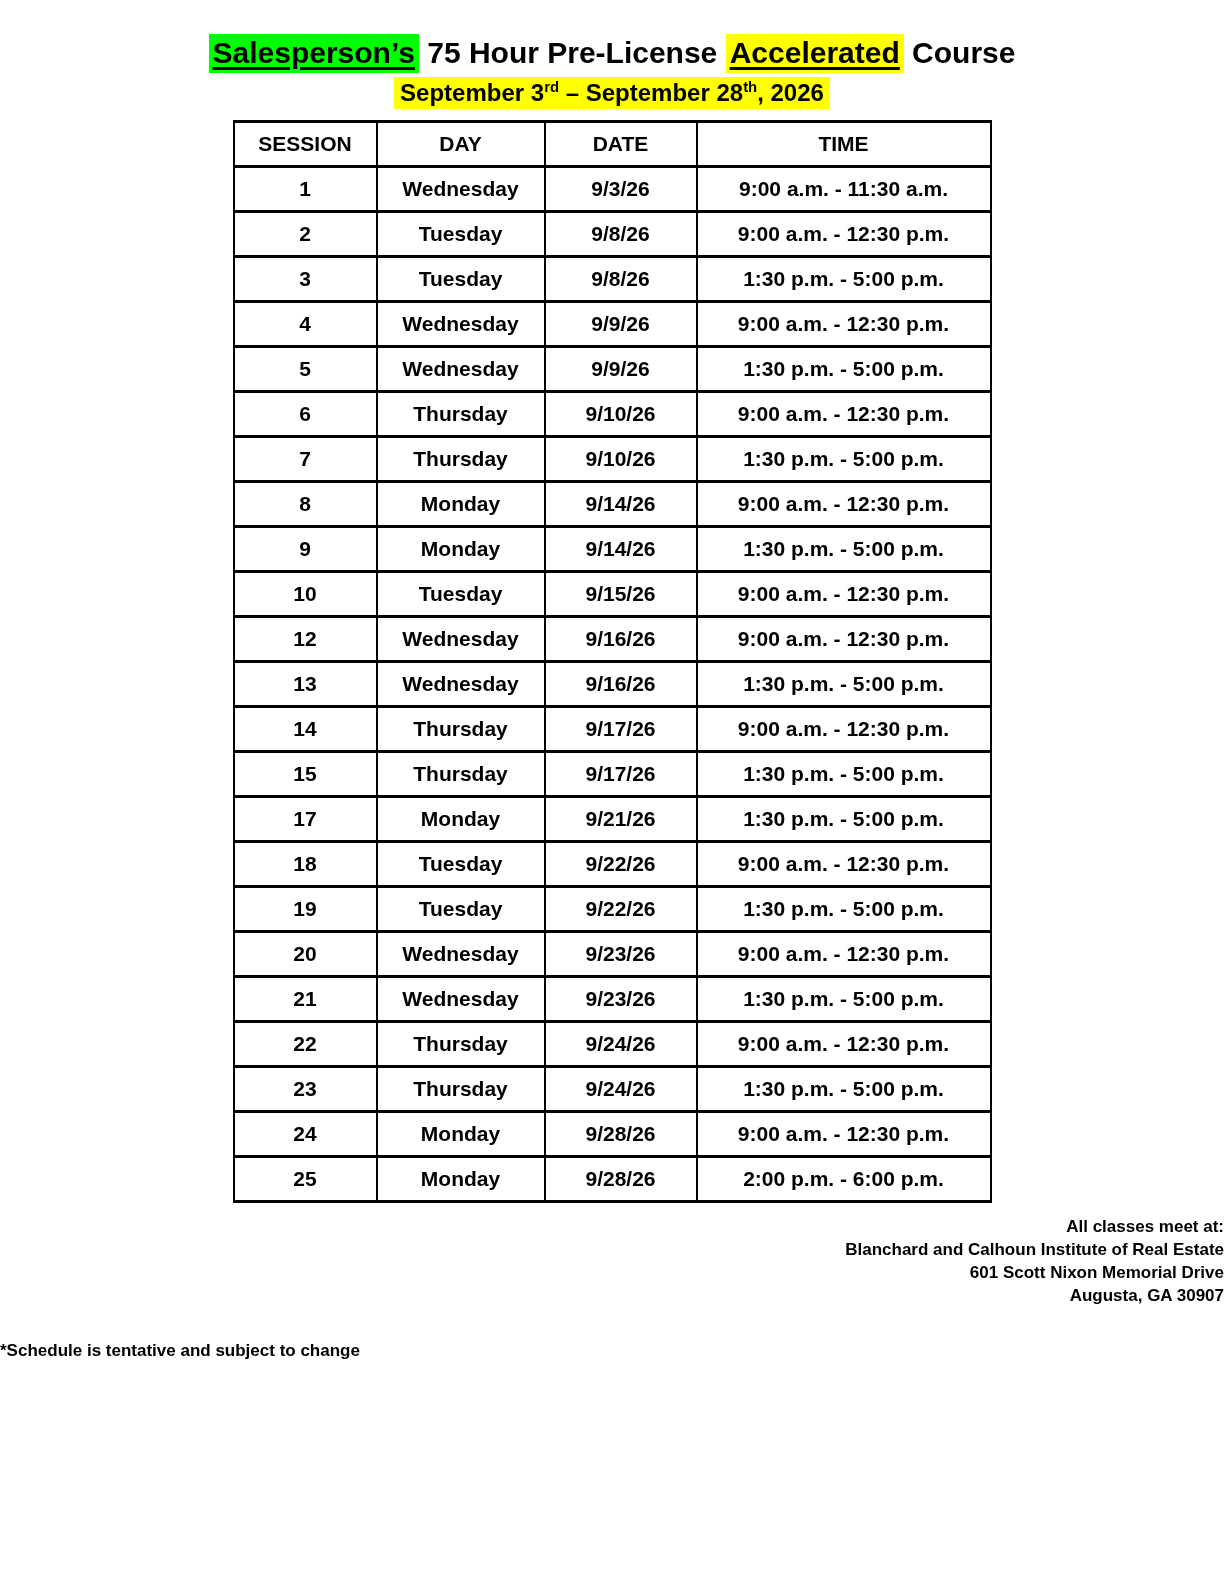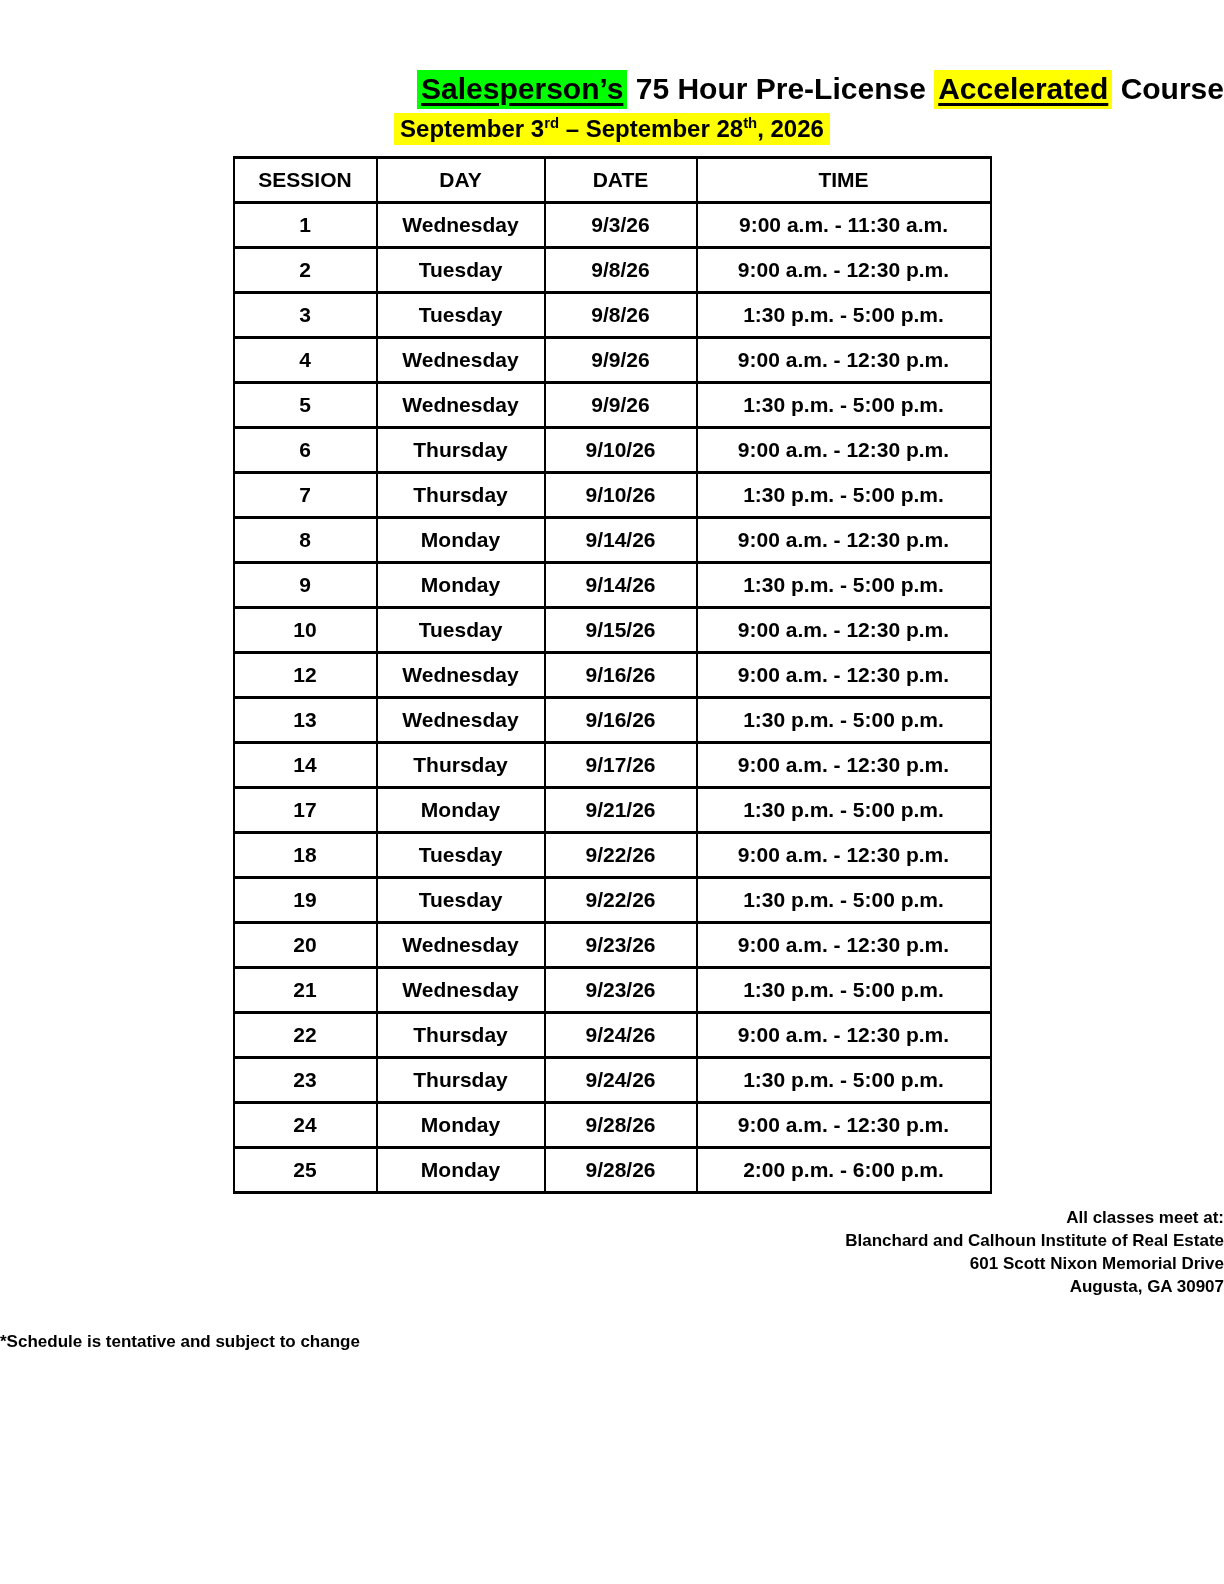--- a/index.html
+++ b/index.html
@@ -10,25 +10,24 @@
   body {
     width: 1224px;
     height: 1584px;
     font-family: "Liberation Sans", "DejaVu Sans", sans-serif;
     font-weight: 700;
     color: #000000;
     box-sizing: border-box;
     padding-top: 32px;
   }
   .page-title {
-    text-align: right;
+    text-align: center;
     font-size: 30px;
     line-height: 42px;
     white-space: nowrap;
-    margin-top: 36px;
   }
   .hl-green {
     background: var(--hl-green, #00ff00);
     text-decoration: underline;
     text-decoration-thickness: 3px;
     text-underline-offset: 4px;
     padding: 2px 4px 4px 4px;
   }
   .hl-yellow {
     background: var(--hl-yellow, #ffff00);
@@ -196,20 +195,26 @@
         <td>9/16/26</td>
         <td>1:30 p.m. - 5:00 p.m.</td>
       </tr>
       <tr>
         <td class="session-cell">14</td>
         <td>Thursday</td>
         <td>9/17/26</td>
         <td>9:00 a.m. - 12:30 p.m.</td>
       </tr>
       <tr>
+        <td class="session-cell">15</td>
+        <td>Thursday</td>
+        <td>9/17/26</td>
+        <td>1:30 p.m. - 5:00 p.m.</td>
+      </tr>
+      <tr>
         <td class="session-cell">17</td>
         <td>Monday</td>
         <td>9/21/26</td>
         <td>1:30 p.m. - 5:00 p.m.</td>
       </tr>
       <tr>
         <td class="session-cell">18</td>
         <td>Tuesday</td>
         <td>9/22/26</td>
         <td>9:00 a.m. - 12:30 p.m.</td>

